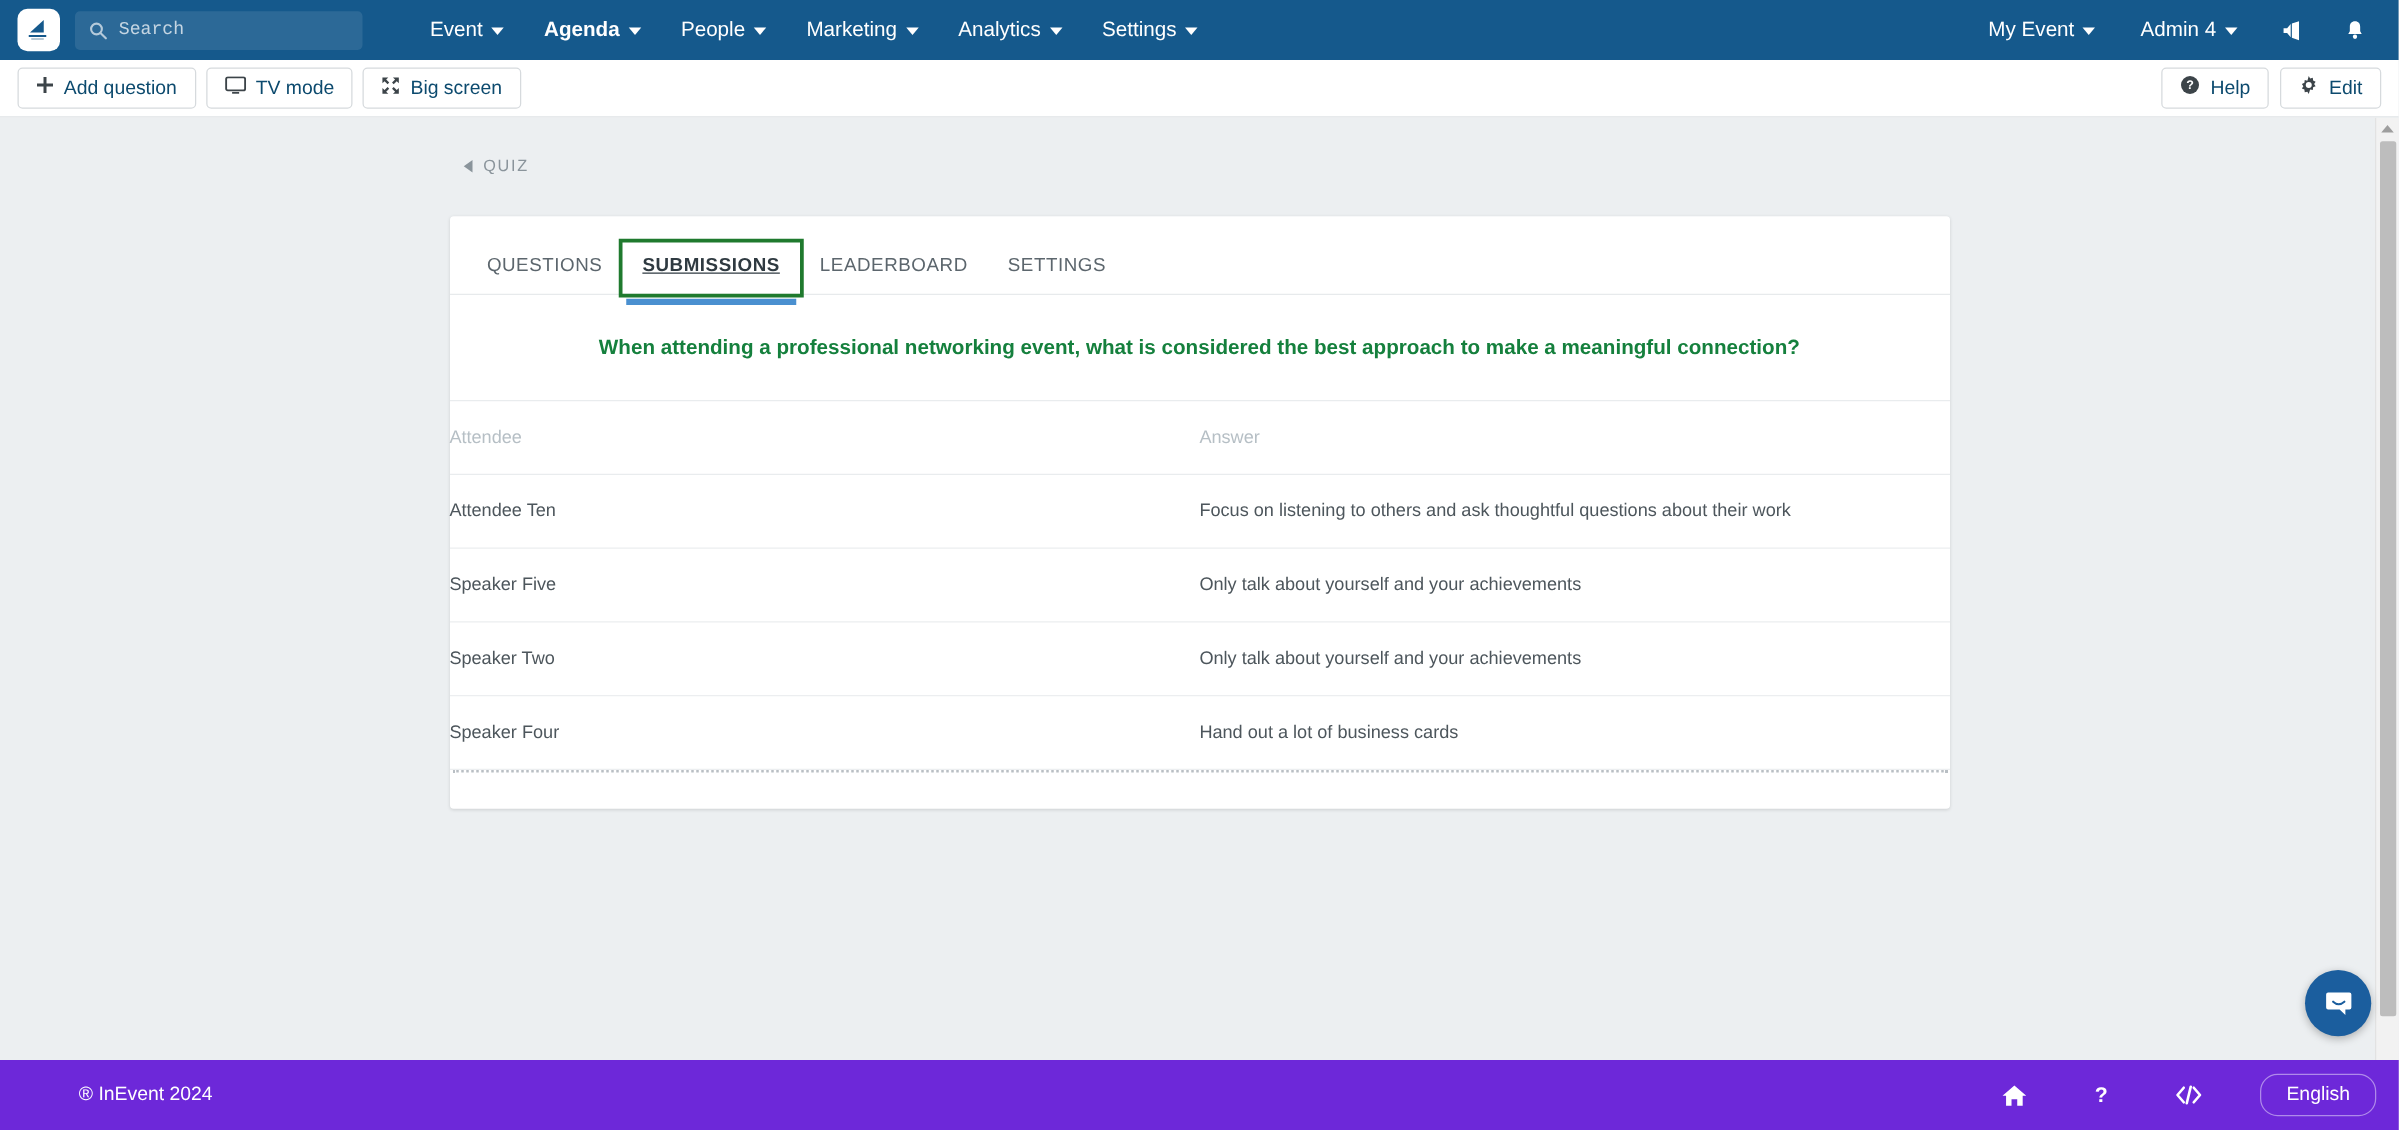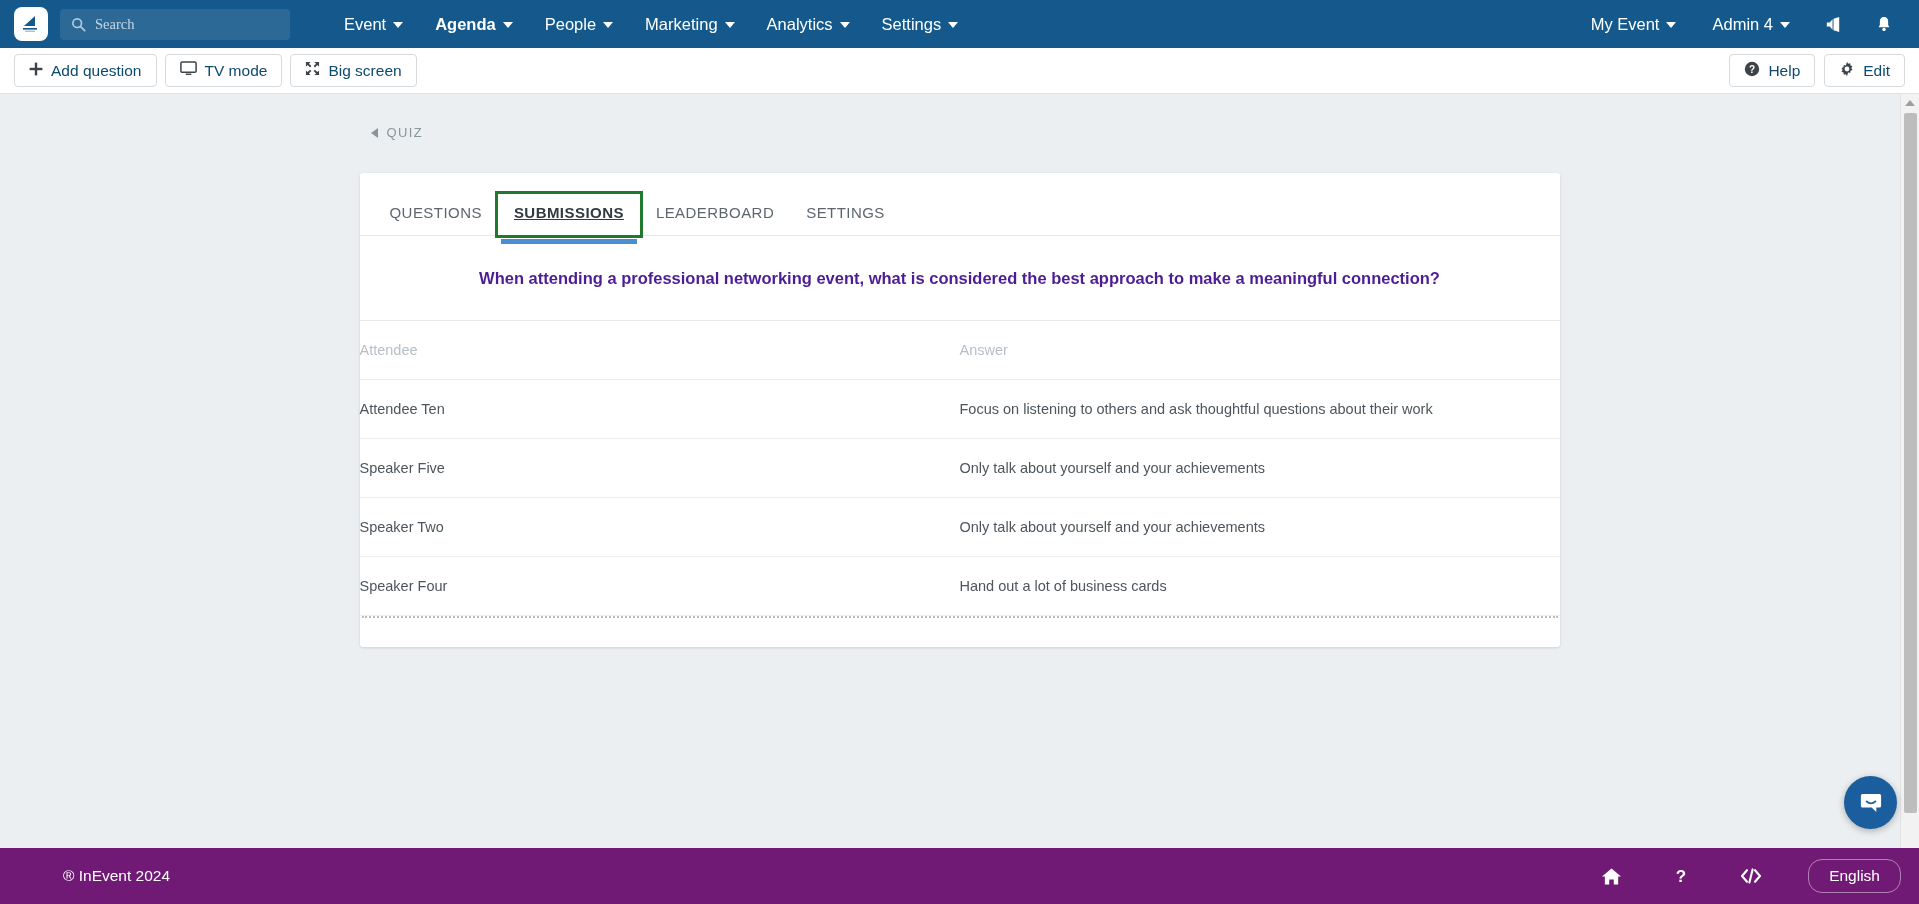--- a/index.html
+++ b/index.html
@@ -36,21 +36,21 @@
     background: rgba(255,255,255,0.10);
     border-radius: 4px;
     display: flex; align-items: center;
     padding: 0 11px;
     flex: 0 0 auto;
   }
   .search-wrap .mag { flex:0 0 auto; opacity:.65; display:flex; }
   .search-input {
     background: transparent; border: none; outline: none;
     color: #ffffff;
-    font-family: Liberation Serif, serif;
+    font-family: Liberation Mono, monospace;
     font-size: 14.5px;
     margin-left: 9px; width: 100%;
   }
   .search-input::placeholder { color: rgba(255,255,255,0.72); }
 
   .nav-menu { display: flex; align-items: center; margin-left: 38px; }
   .nav-item {
     display: flex; align-items: center; gap: 7px;
     color: #ffffff;
     font-size: 16.5px;
@@ -177,21 +177,21 @@
   .tabs-rule {
     border-bottom: 1px solid #e7eaec;
     margin: 0 0 0 0;
     height: 0;
   }
 
   .question-row {
     text-align: center;
     font-size: 16.5px;
     font-weight: bold;
-    color: #4c1d95;
+    color: #15803d;
     padding: 33px 40px 32px 40px;
     border-bottom: 1px solid #e9ecee;
   }
 
   table.subs {
     width: 100%;
     border-collapse: collapse;
     table-layout: fixed;
   }
   table.subs th {
@@ -246,21 +246,21 @@
     background: #bdbdbd;
     border-radius: 2px;
     cursor: grab;
   }
 
   
   .footer {
     position: absolute;
     bottom: 0; left: 0; right: 0;
     height: 56px;
-    background: #701a75;
+    background: #6d28d9;
     display: flex; align-items: center;
     padding: 0 18px;
     z-index: 25;
   }
   .footer-left { color: #ffffff; font-size: 15.5px; padding-left: 45px; }
   .footer-right { margin-left: auto; display: flex; align-items: center; gap: 0; }
   .f-icon {
     color: #fff; padding: 0 26px; cursor: pointer;
     display: flex; align-items: center; justify-content:center;
     font-size: 19px;

